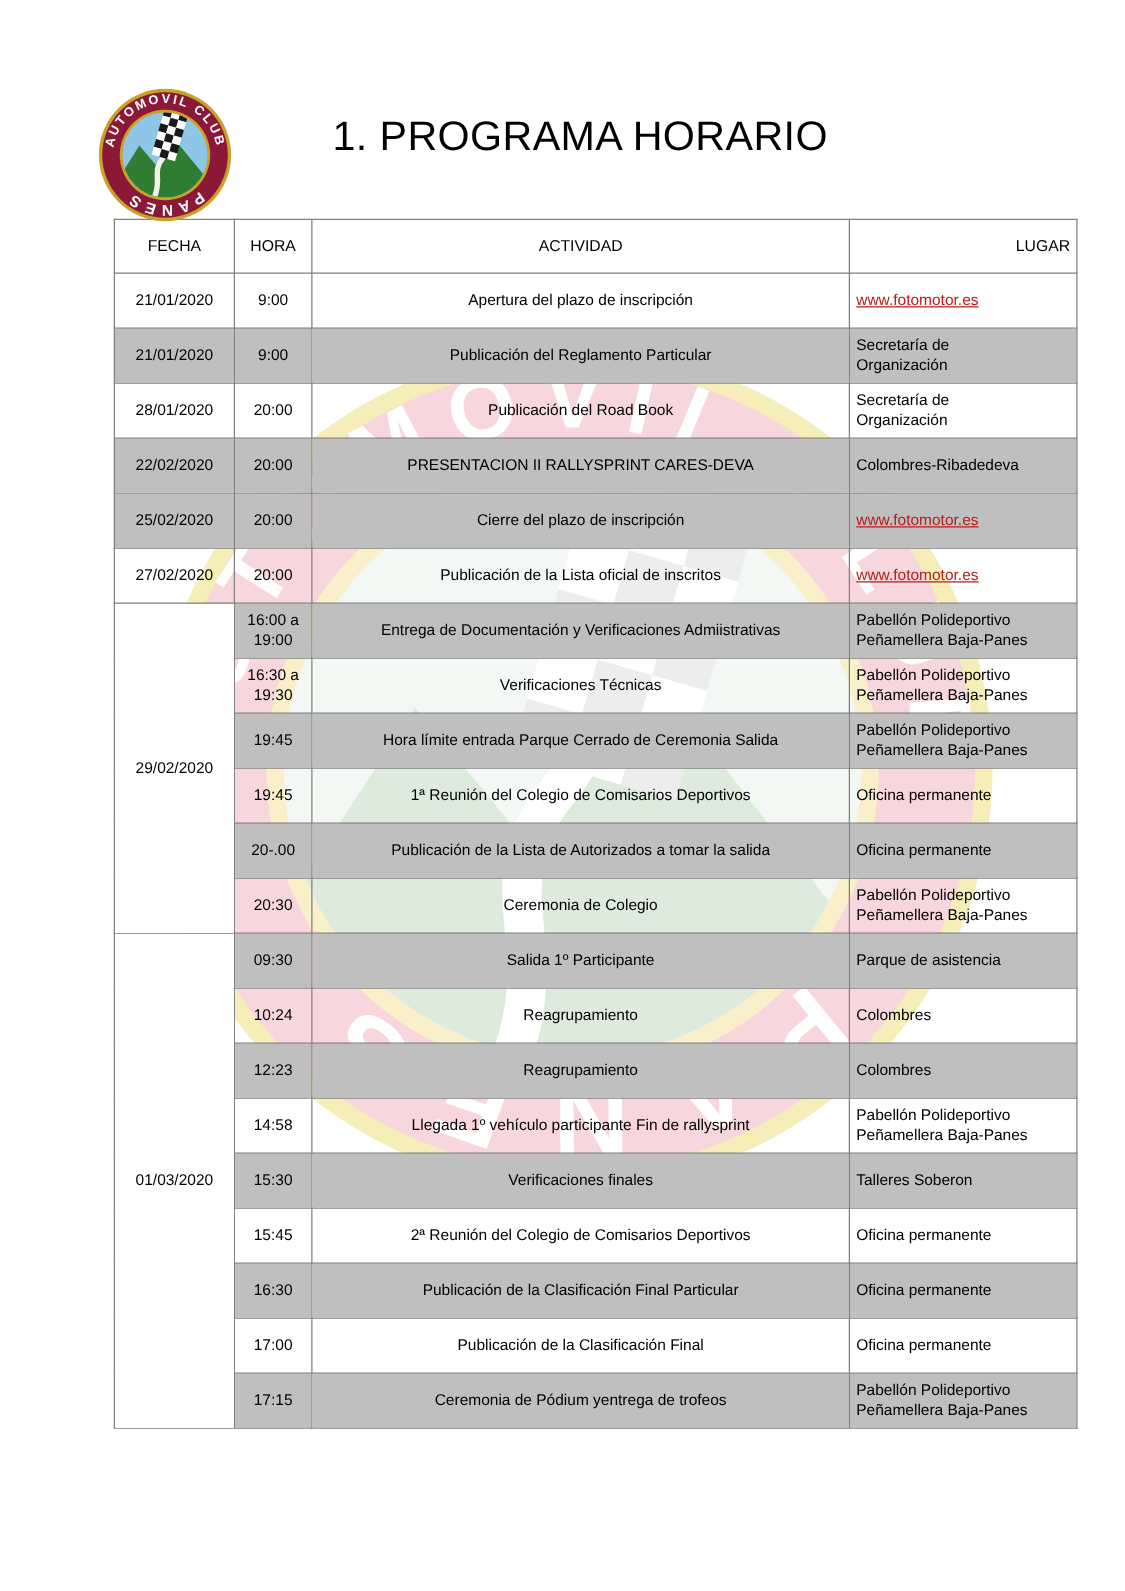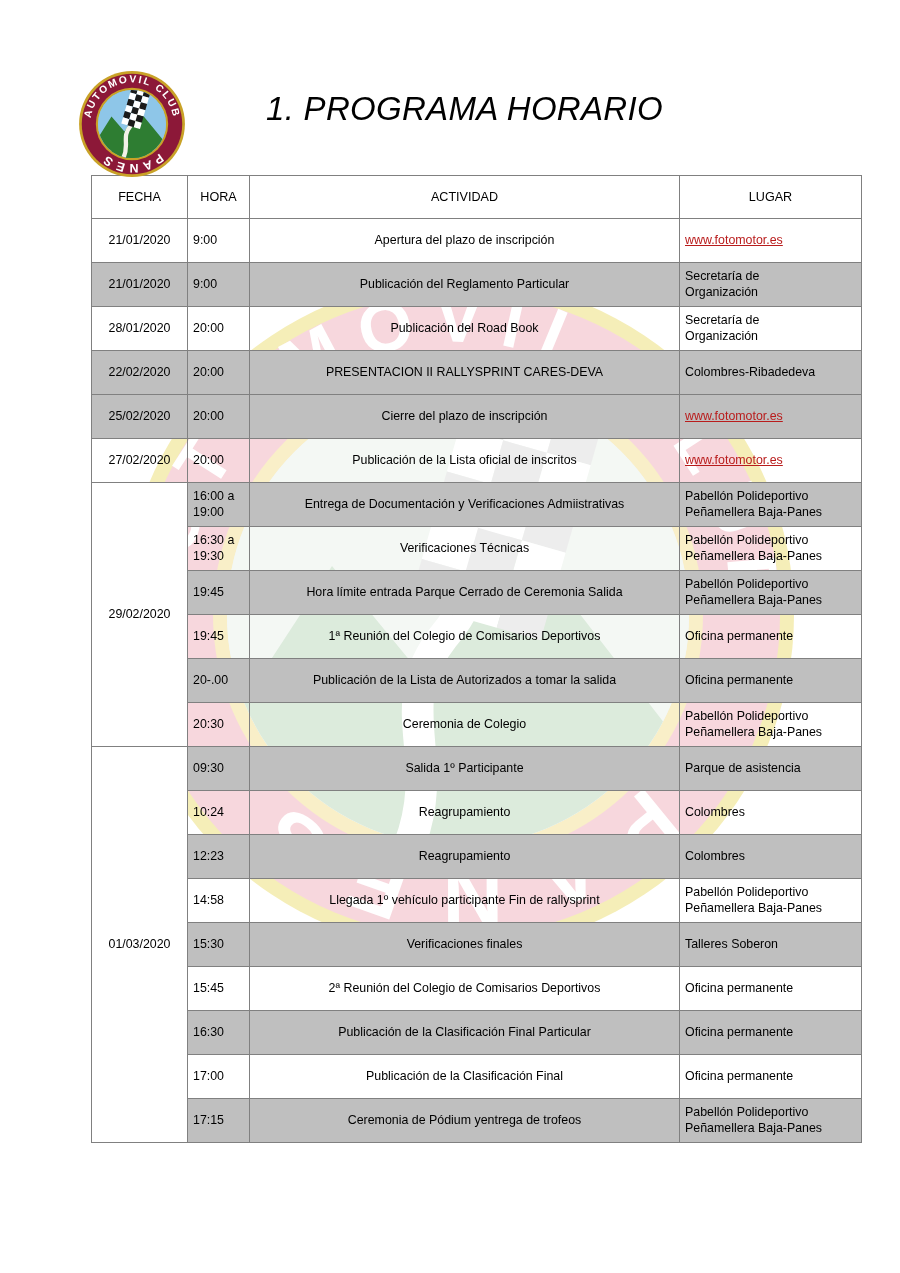--- a/index.html
+++ b/index.html
@@ -56,21 +56,20 @@
 
   #page-title {
     position: absolute;
     left: 266px;
     top: 90px;
     font-size: 33px;
     letter-spacing: 0.3px;
     font-weight: 400;
     white-space: nowrap;
     color: #000;
-    font-style: italic;
   }
 
   
   #schedule-wrap {
     position: absolute;
     left: 91px;
     top: 175px;
     width: 770px;
     z-index: 2;
   }
@@ -93,25 +92,25 @@
     font-weight: 400;
     line-height: 1.28;
     position: relative;
   }
   table.schedule thead th {
     height: 42px;
     font-size: 12.6px;
     background: transparent;
   }
   th.h-fecha, th.h-hora, th.h-act { text-align: center; }
-  th.h-lugar { text-align: center; padding-left: 7px; }
+  th.h-lugar { text-align: right; padding-left: 7px; }
 
   table.schedule tbody tr { height: 44px; }
   td.fecha  { text-align: center; white-space: nowrap; }
-  td.hora   { text-align: left; white-space: nowrap; }
+  td.hora   { text-align: center; white-space: nowrap; }
   td.act    { text-align: center; }
   td.lugar  { text-align: left; padding-left: 7px; }
 
   
   td.shade, tr.shade > td { background-color: #bfbfbf; }
   td.plain, tr.plain > td { background-color: transparent; }
   
   td.fecha.merged { background-color: #ffffff; }
 
   

